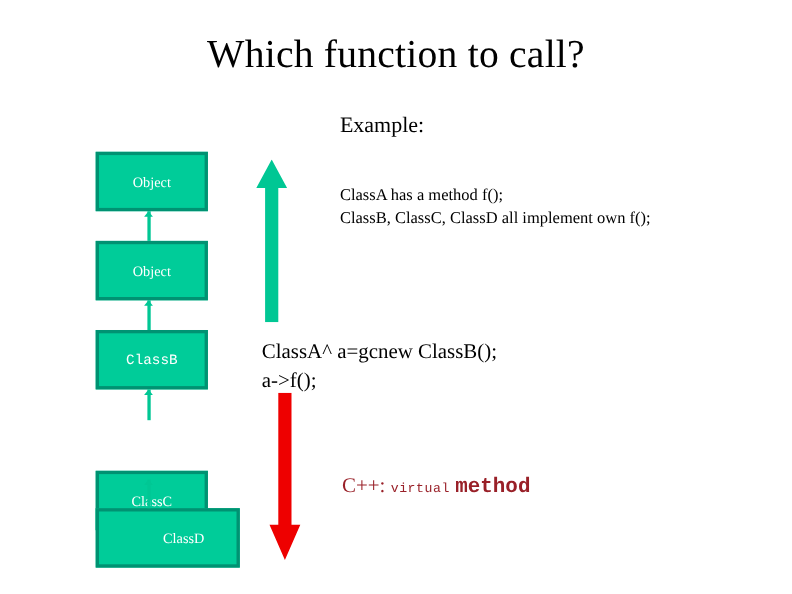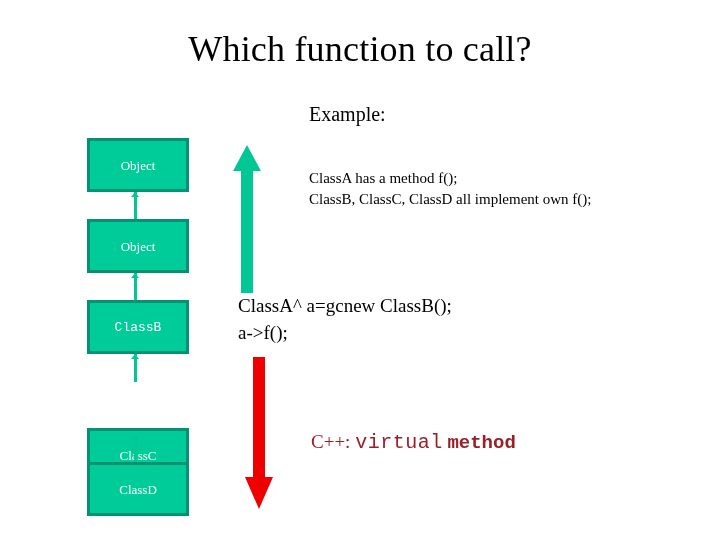--- a/index.html
+++ b/index.html
@@ -47,21 +47,21 @@
     font-size: 13px;
     display: flex;
     align-items: center;
     justify-content: center;
     line-height: 1;
   }
   #box-object   { top: 138px; font-family: Liberation Serif, serif; }
   #box-classa   { top: 219px; }
   #box-classb   { top: 300px; font-family: Liberation Mono, monospace; }
   #box-classc   { top: 388px; margin-top: 40px; }
-  #box-classd   { top: 462px; }
+  #box-classd   { top: 462px; padding-left: 29px; }
 
   .connector {
     position: absolute;
     left: 134px;
     width: 3px;
     background: #00c794;
   }
   
   #conn-1 { top: 192px; height: 27px; }
   #conn-2 { top: 273px; height: 27px; }
@@ -112,40 +112,40 @@
     line-height: 21px;
   }
   #text-methods {
     left: 309px;
     top: 168px;
     font-size: 15px;
     line-height: 21px;
   }
   #text-code {
     left: 238px;
-    top: 292px;
+    top: 306px;
     font-size: 19px;
     line-height: 27px;
   }
 
   
   #text-cpp {
     position: absolute;
     left: 311px;
     top: 431px;
     font-size: 19px;
     color: #992028;
     white-space: nowrap;
   }
   #cpp-label {
     font-family: "Liberation Serif", serif;
   }
   #cpp-keyword {
     font-family: "Liberation Mono", monospace;
-    font-size: 20px;
+    font-size: 12px;
     letter-spacing: 0.5px;
   }
   #cpp-word {
     font-family: Liberation Mono, monospace;
     font-weight: bold;
   }
 </style>
 </head>
 <body>
 

